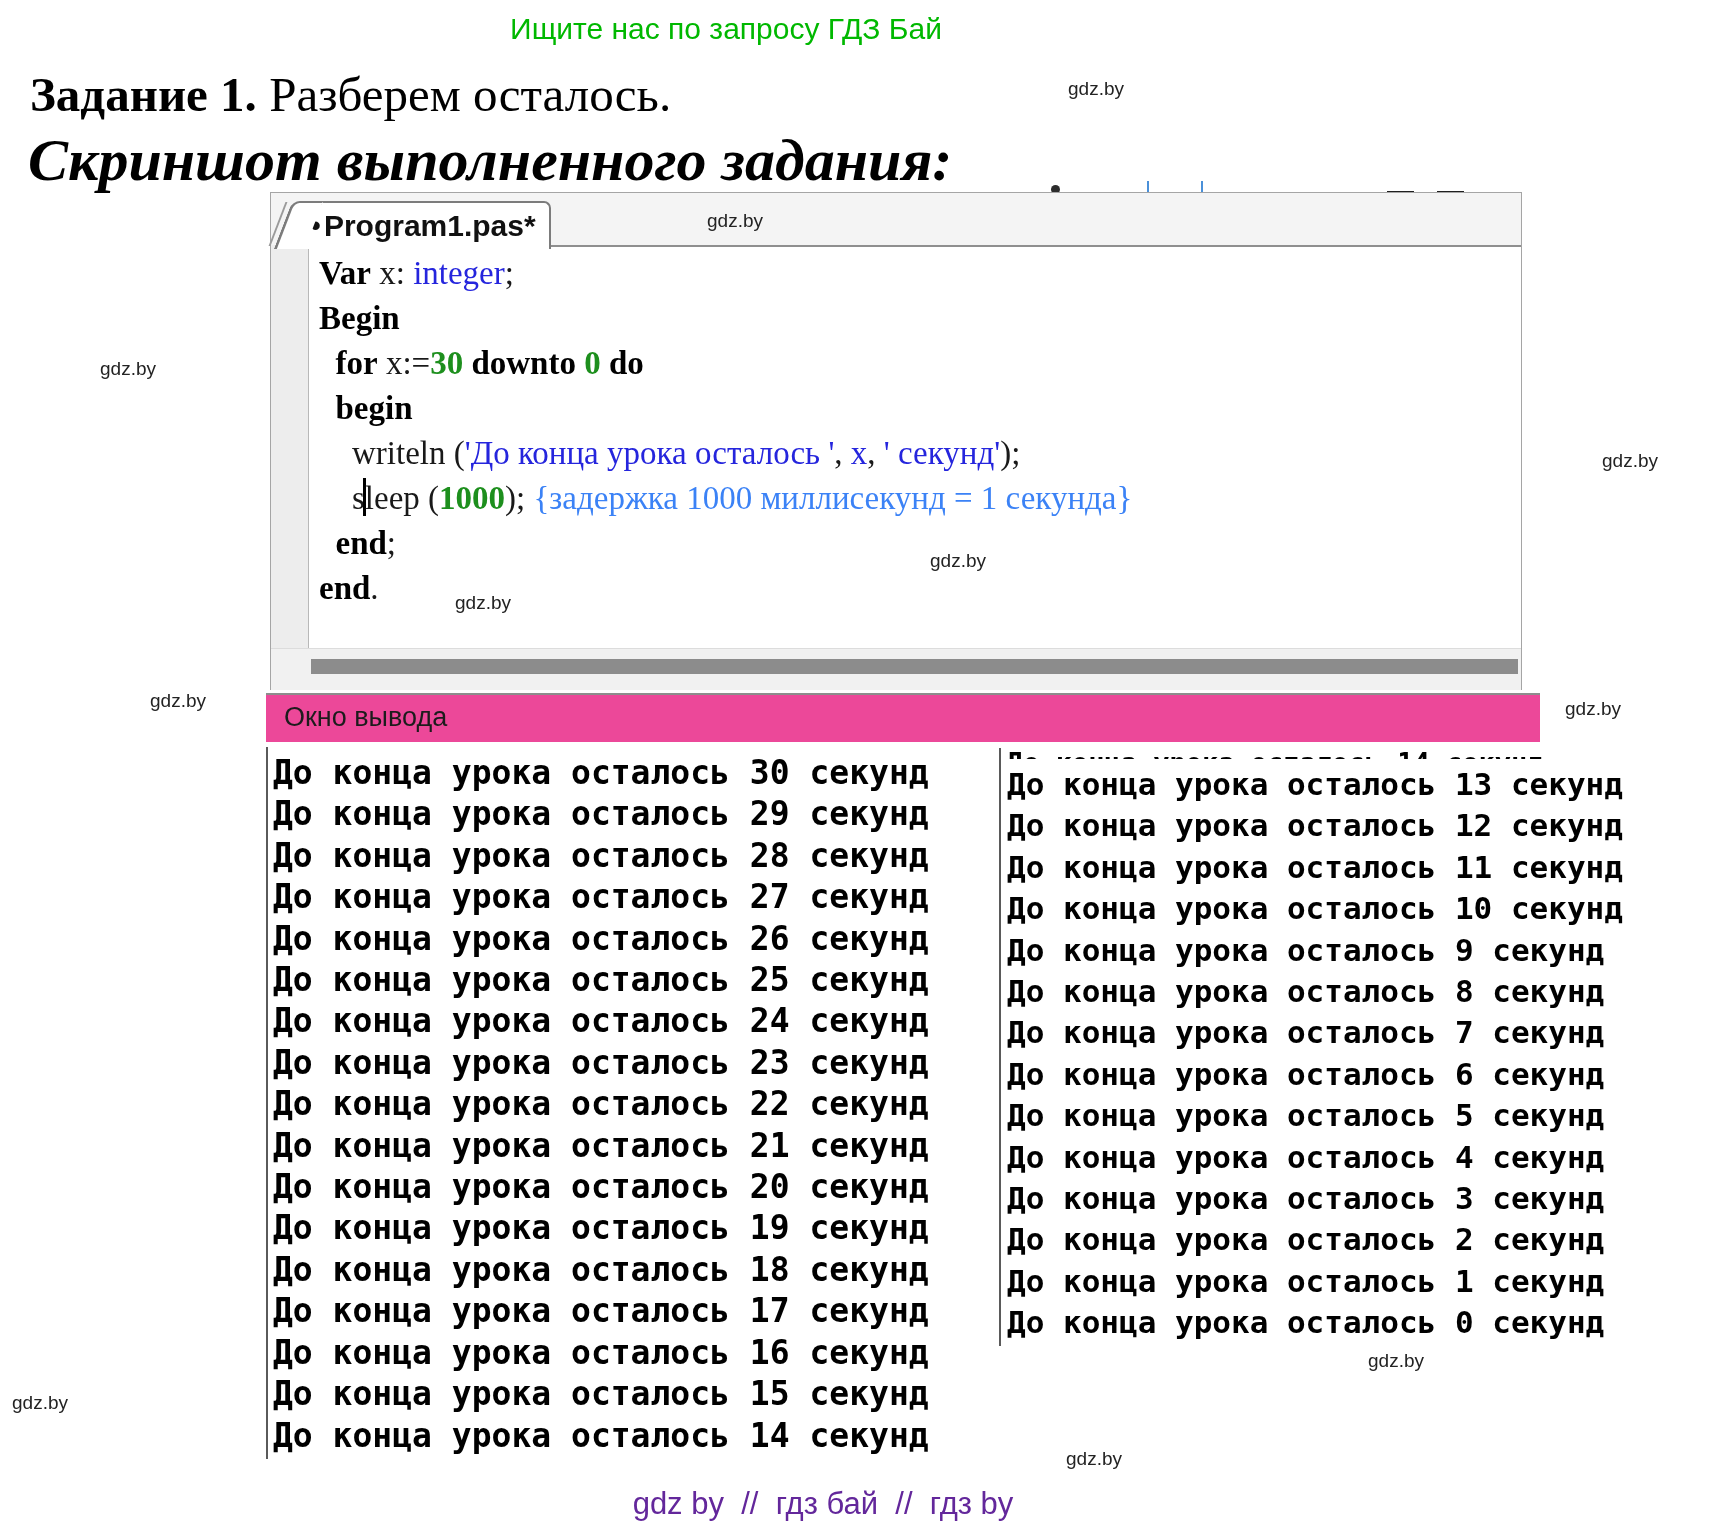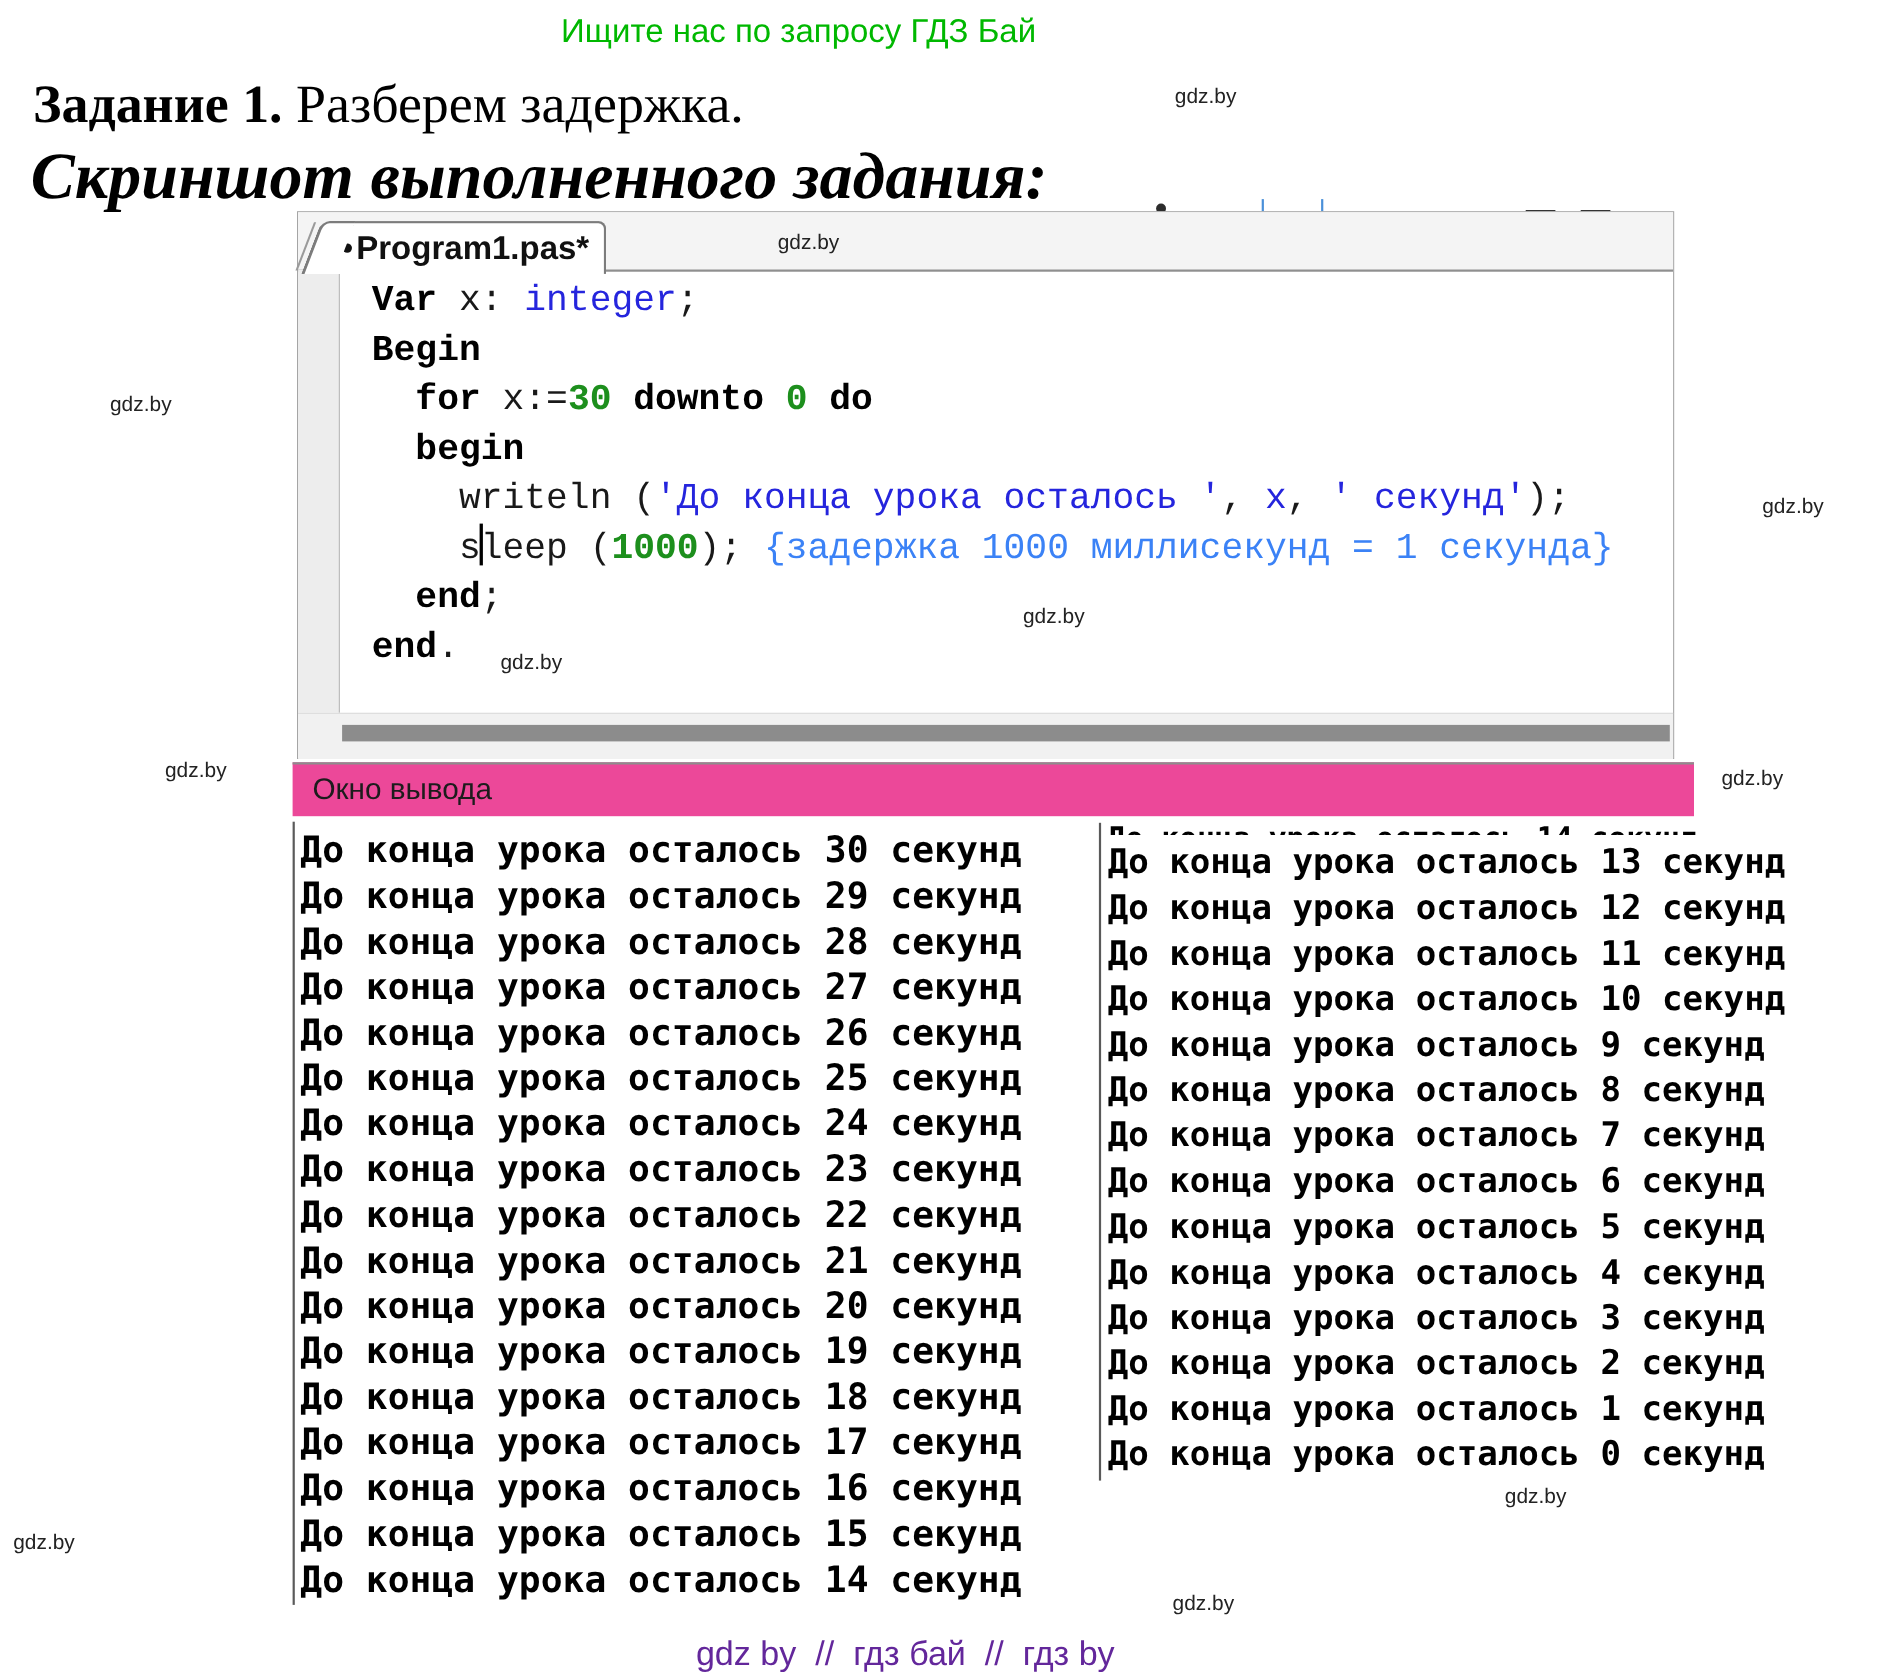--- a/index.html
+++ b/index.html
@@ -22,21 +22,21 @@
   #frag-dash2{left:1437px;top:191px;width:27px;height:5px;background:#1f1f1f;}
 
   
   #editor{left:270px;top:192px;width:1250px;height:496px;border:1px solid #a5a5a5;background:#fff;}
   #tabstrip{position:absolute;left:0;top:0;width:100%;height:52px;background:#f4f4f4;border-bottom:2px solid #8f8f8f;}
   #tab{position:absolute;left:24px;top:8px;width:252px;height:46px;background:#fff;border:2px solid #7c7c7c;border-bottom:none;border-radius:7px 7px 0 0;z-index:3;display:flex;align-items:center;justify-content:center;font-size:30px;font-weight:700;color:#111;}
   #tab::before{content:"";position:absolute;left:-14px;top:-2px;width:28px;height:46px;background:#fff;border-left:3px solid #7c7c7c;border-top:2px solid #7c7c7c;border-top-left-radius:8px;transform:skewX(-21deg);}
   #tab-slant-extra{position:absolute;left:6px;top:9px;height:44px;width:0;border-left:2px solid #9a9a9a;transform:skewX(-21deg);z-index:2;}
   #tab .dot{margin-right:3px;}
   #gutter{position:absolute;left:0;top:52px;width:37px;height:403px;background:#ededed;border-right:1px solid #b8b8b8;}
-  #code-lines{position:absolute;left:48px;top:58px;font-family:Liberation Mono, monospace;font-size:33px;line-height:45px;color:#191919;white-space:pre;margin-left:19px;}
+  #code-lines{position:absolute;left:48px;top:58px;font-family:Liberation Serif, serif;font-size:33px;line-height:45px;color:#191919;white-space:pre;}
   .code-line{height:45px;}
   .kw{font-weight:700;color:#000;}
   .pl{color:#191919;}
   .bl{color:#2525dd;}
   .nu{color:#1d8f1d;font-weight:700;}
   .co{color:#3b82f6;}
   .caret{display:inline-block;width:3px;height:38px;background:#000;vertical-align:-7px;margin:0 -1.5px;}
   #hscroll{position:absolute;left:0;top:455px;width:100%;height:41px;background:#f1f1f1;border-top:1px solid #dcdcdc;}
   #hscroll-thumb{position:absolute;left:40px;top:10px;width:1207px;height:15px;background:#8c8c8c;}
 
@@ -51,21 +51,21 @@
 
   
   .watermark{position:absolute;font-size:19px;color:#232323;white-space:nowrap;}
   #footer{top:1486px;left:0;width:1726px;text-align:center;font-size:31px;color:#63279b;white-space:pre;transform:translateX(-40px);}
 </style>
 </head>
 <body>
 
 <div class="abs" id="banner">Ищите нас по запросу ГДЗ Бай</div>
 
-<div class="abs" id="heading"><span class="hb">Задание 1.</span><span> Разберем задержка.</span></div>
+<div class="abs" id="heading"><span class="hb">Задание 1.</span><span> Разберем осталось.</span></div>
 <div class="abs" id="subheading">Скриншот выполненного задания:</div>
 
 <div class="abs" id="frag-dot"></div>
 <div class="abs" id="frag-bluebox"></div>
 <div class="abs" id="frag-dash1"></div>
 <div class="abs" id="frag-dash2"></div>
 
 <div class="abs" id="editor">
   <div id="tabstrip">
     <div id="tab-slant-extra"></div>

